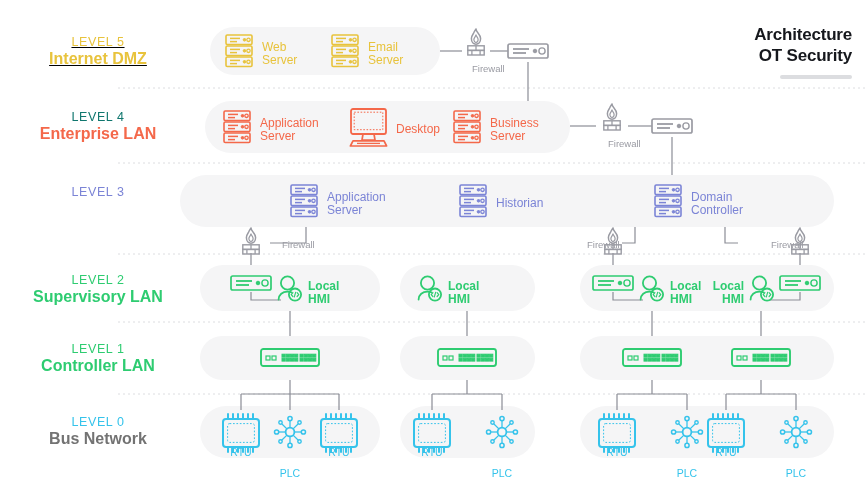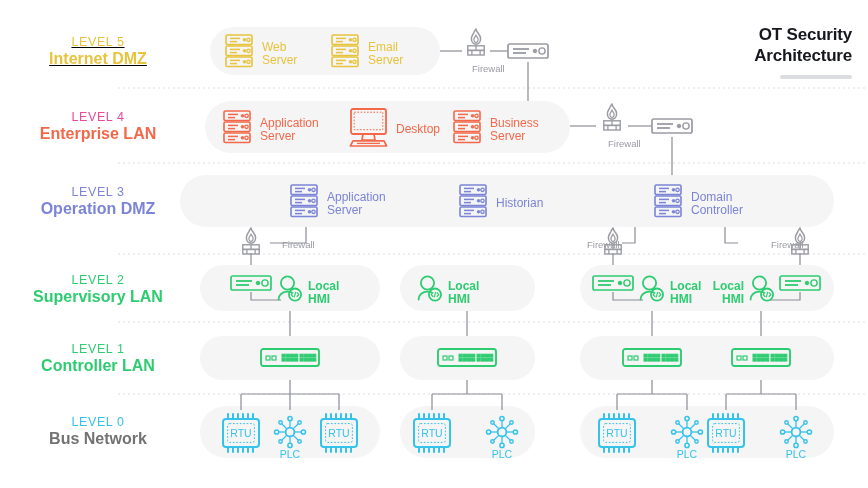--- a/index.html
+++ b/index.html
@@ -28,21 +28,21 @@
   }
 
   
   .lvl-label{position:absolute;width:180px;text-align:center;left:8px;}
   .lvl-num{font-size:12.5px;letter-spacing:.6px;line-height:16px;}
   .lvl-name{font-size:16px;font-weight:bold;line-height:17px;}
 
   
   .ntxt{position:absolute;font-size:12px;line-height:12.5px;white-space:nowrap;}
   .ntxt.b{font-weight:bold;}
-  .ntxt.c{text-align:left;transform:translateX(-50%);}
+  .ntxt.c{text-align:left;transform:translateX(-50%);margin-top:19px;}
   .ntxt.r{text-align:right;transform:translateX(-100%);}
   .fw-txt{position:absolute;font-size:9.5px;color:#9a9ba3;line-height:11px;white-space:nowrap;padding-left:20px;}
 </style>
 </head>
 <body>
 
 <div id="stage">
 
   <svg id="diagram" viewBox="0 0 868 488">
     <defs>
@@ -288,36 +288,35 @@
       <use href="#ico-plc" x="486" y="416"></use>
 
       <use href="#ico-rtu" x="594" y="414"></use>
       <use href="#ico-plc" x="671" y="416"></use>
       <use href="#ico-rtu" x="703" y="414"></use>
       <use href="#ico-plc" x="780" y="416"></use>
     </g>
   </svg>
 
   <div class="title-block">
+    <div class="title-line">Architecture</div>
     <div class="title-line">OT Security</div>
-    <div class="title-line">Architecture</div>
     <div class="title-rule"></div>
   </div>
 
   <div class="lvl-label" style="top:34px;text-decoration:underline;">
     <div class="lvl-num" style="color:#e8c33c">LEVEL 5</div>
     <div class="lvl-name" style="color:#e8c33c">Internet DMZ</div>
   </div>
   <div class="lvl-label" style="top:109px;">
-    <div class="lvl-num" style="color:#ec4899">LEVEL 4</div>
+    <div class="lvl-num" style="color:#0f766e">LEVEL 4</div>
     <div class="lvl-name" style="color:#f4684a">Enterprise LAN</div>
   </div>
   <div class="lvl-label" style="top:184px;">
     <div class="lvl-num" style="color:#7b84d6">LEVEL 3</div>
-    <div class="lvl-name" style="color:#7b84d6">Operation DMZ</div>
   </div>
   <div class="lvl-label" style="top:272px;">
     <div class="lvl-num" style="color:#2ecc71">LEVEL 2</div>
     <div class="lvl-name" style="color:#2ecc71">Supervisory LAN</div>
   </div>
   <div class="lvl-label" style="top:341px;">
     <div class="lvl-num" style="color:#2ecc71">LEVEL 1</div>
     <div class="lvl-name" style="color:#2ecc71">Controller LAN</div>
   </div>
   <div class="lvl-label" style="top:414px;">

